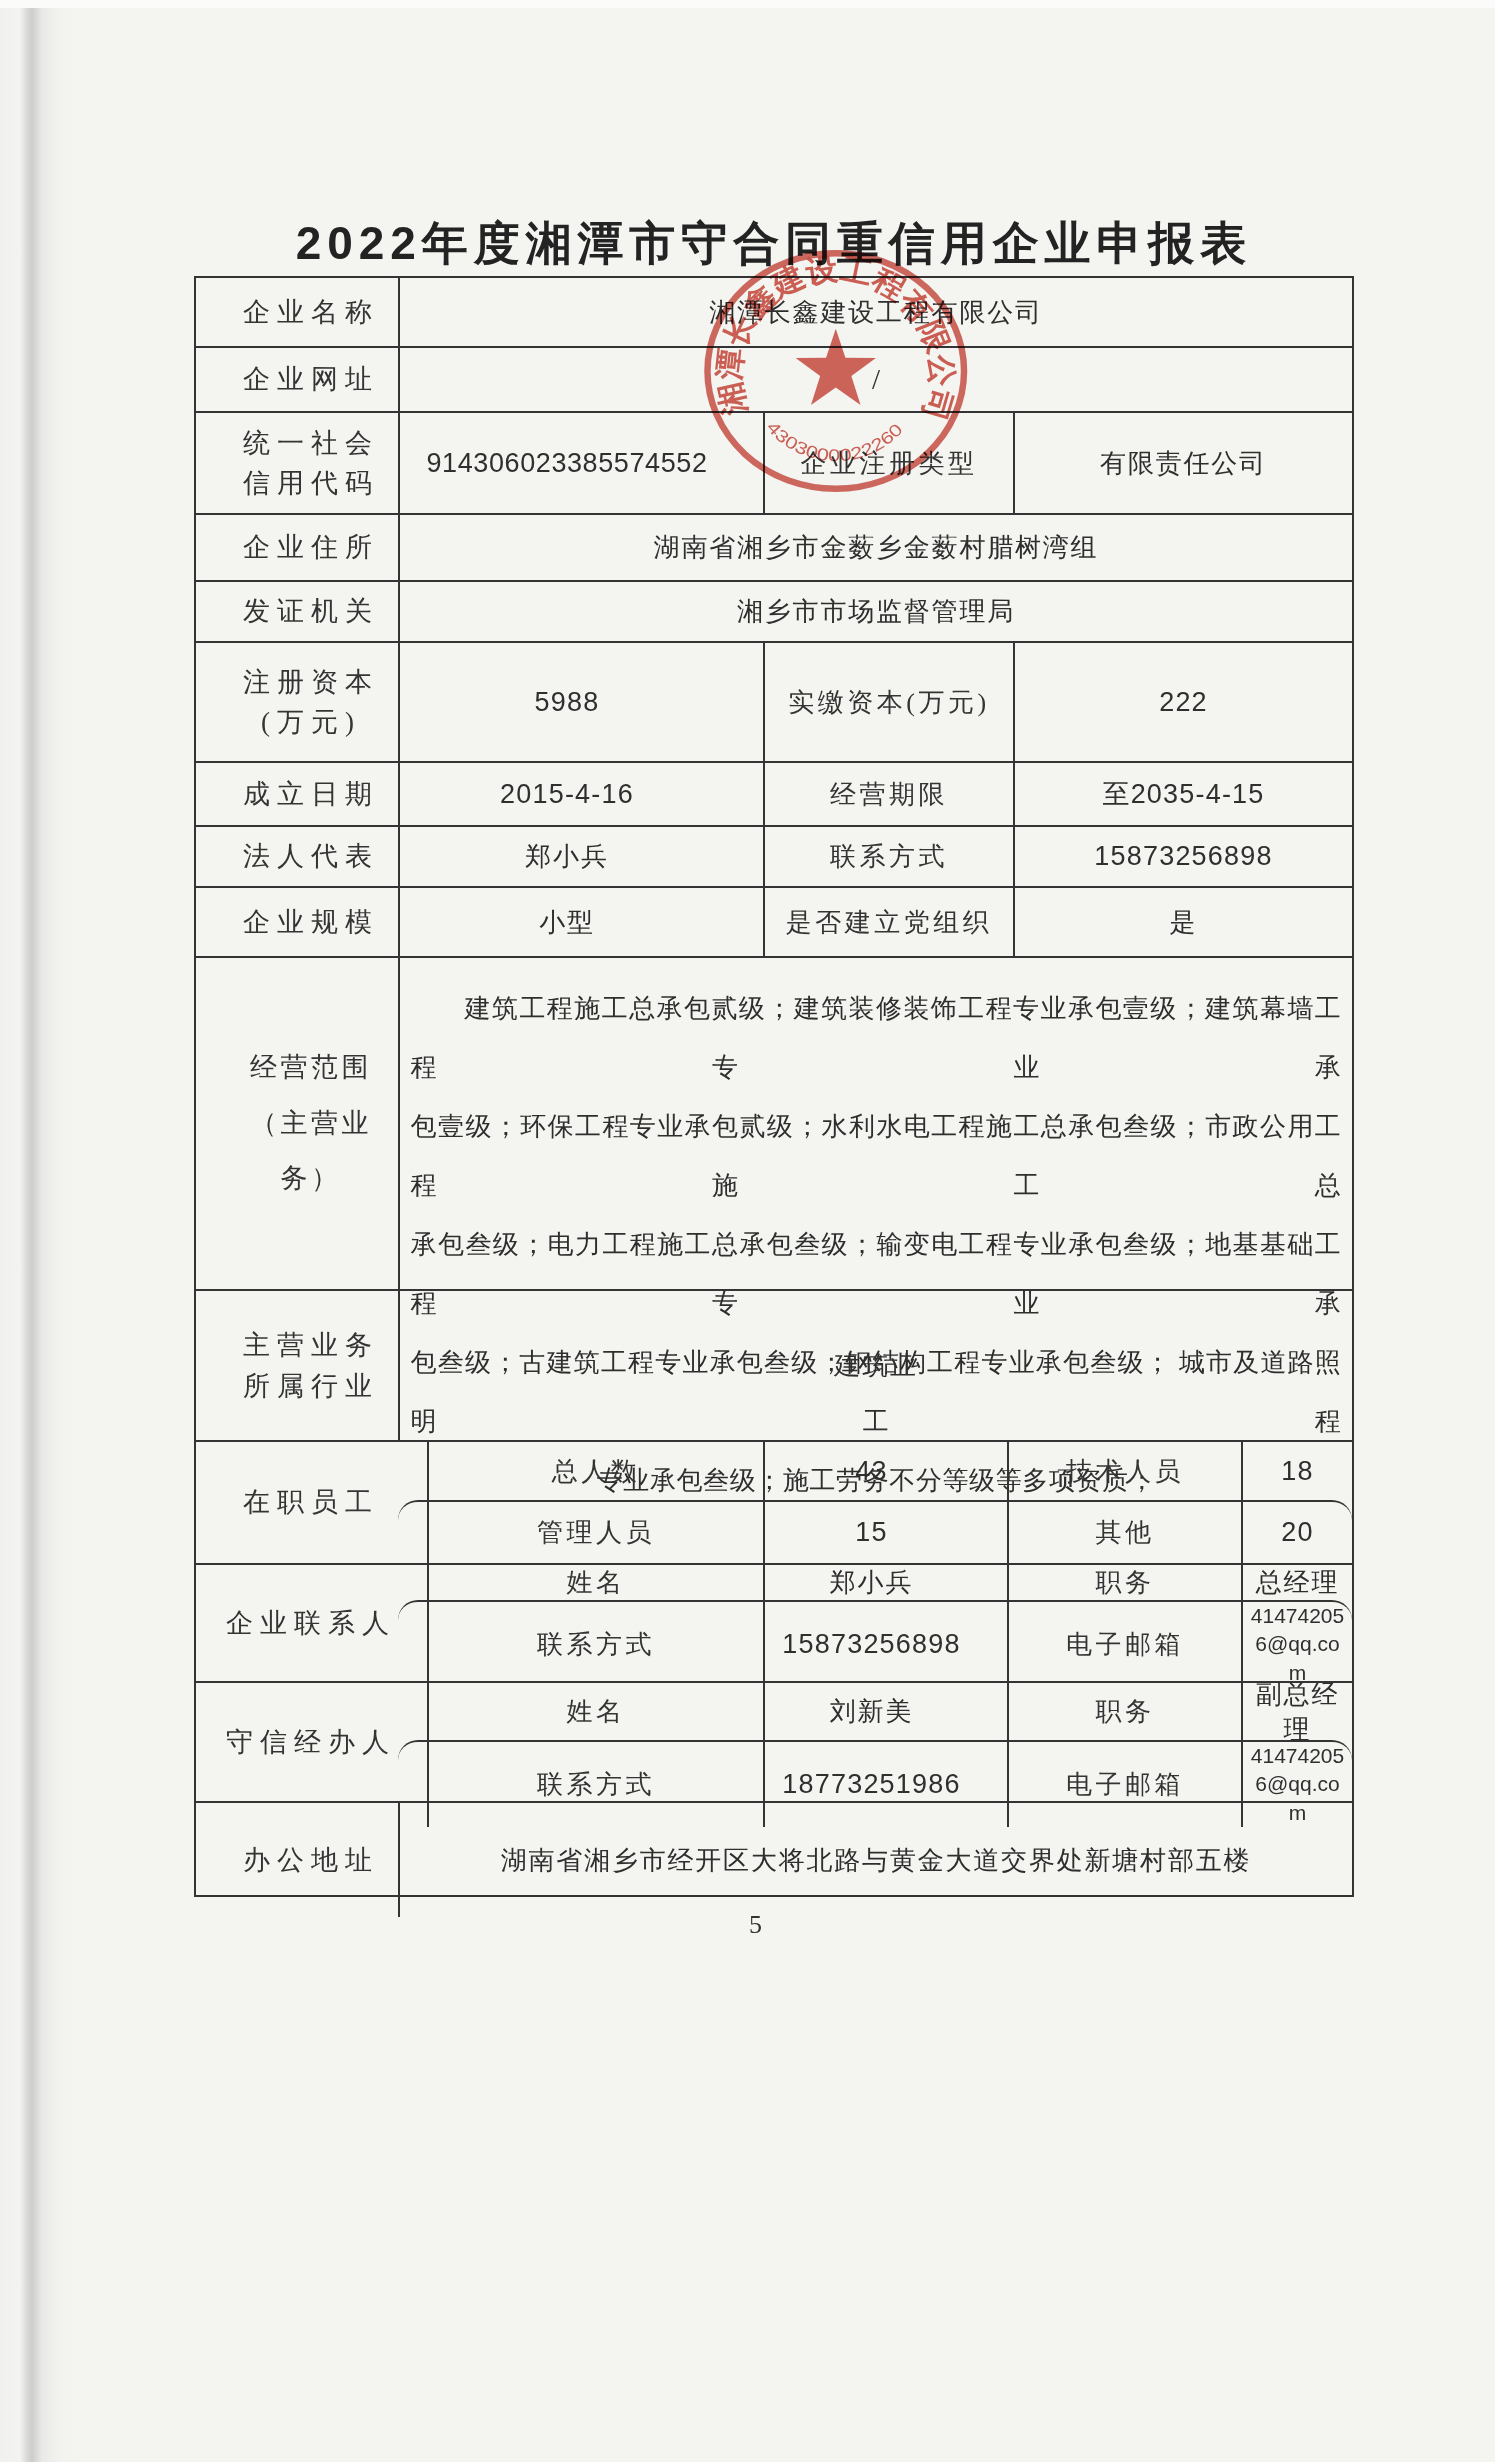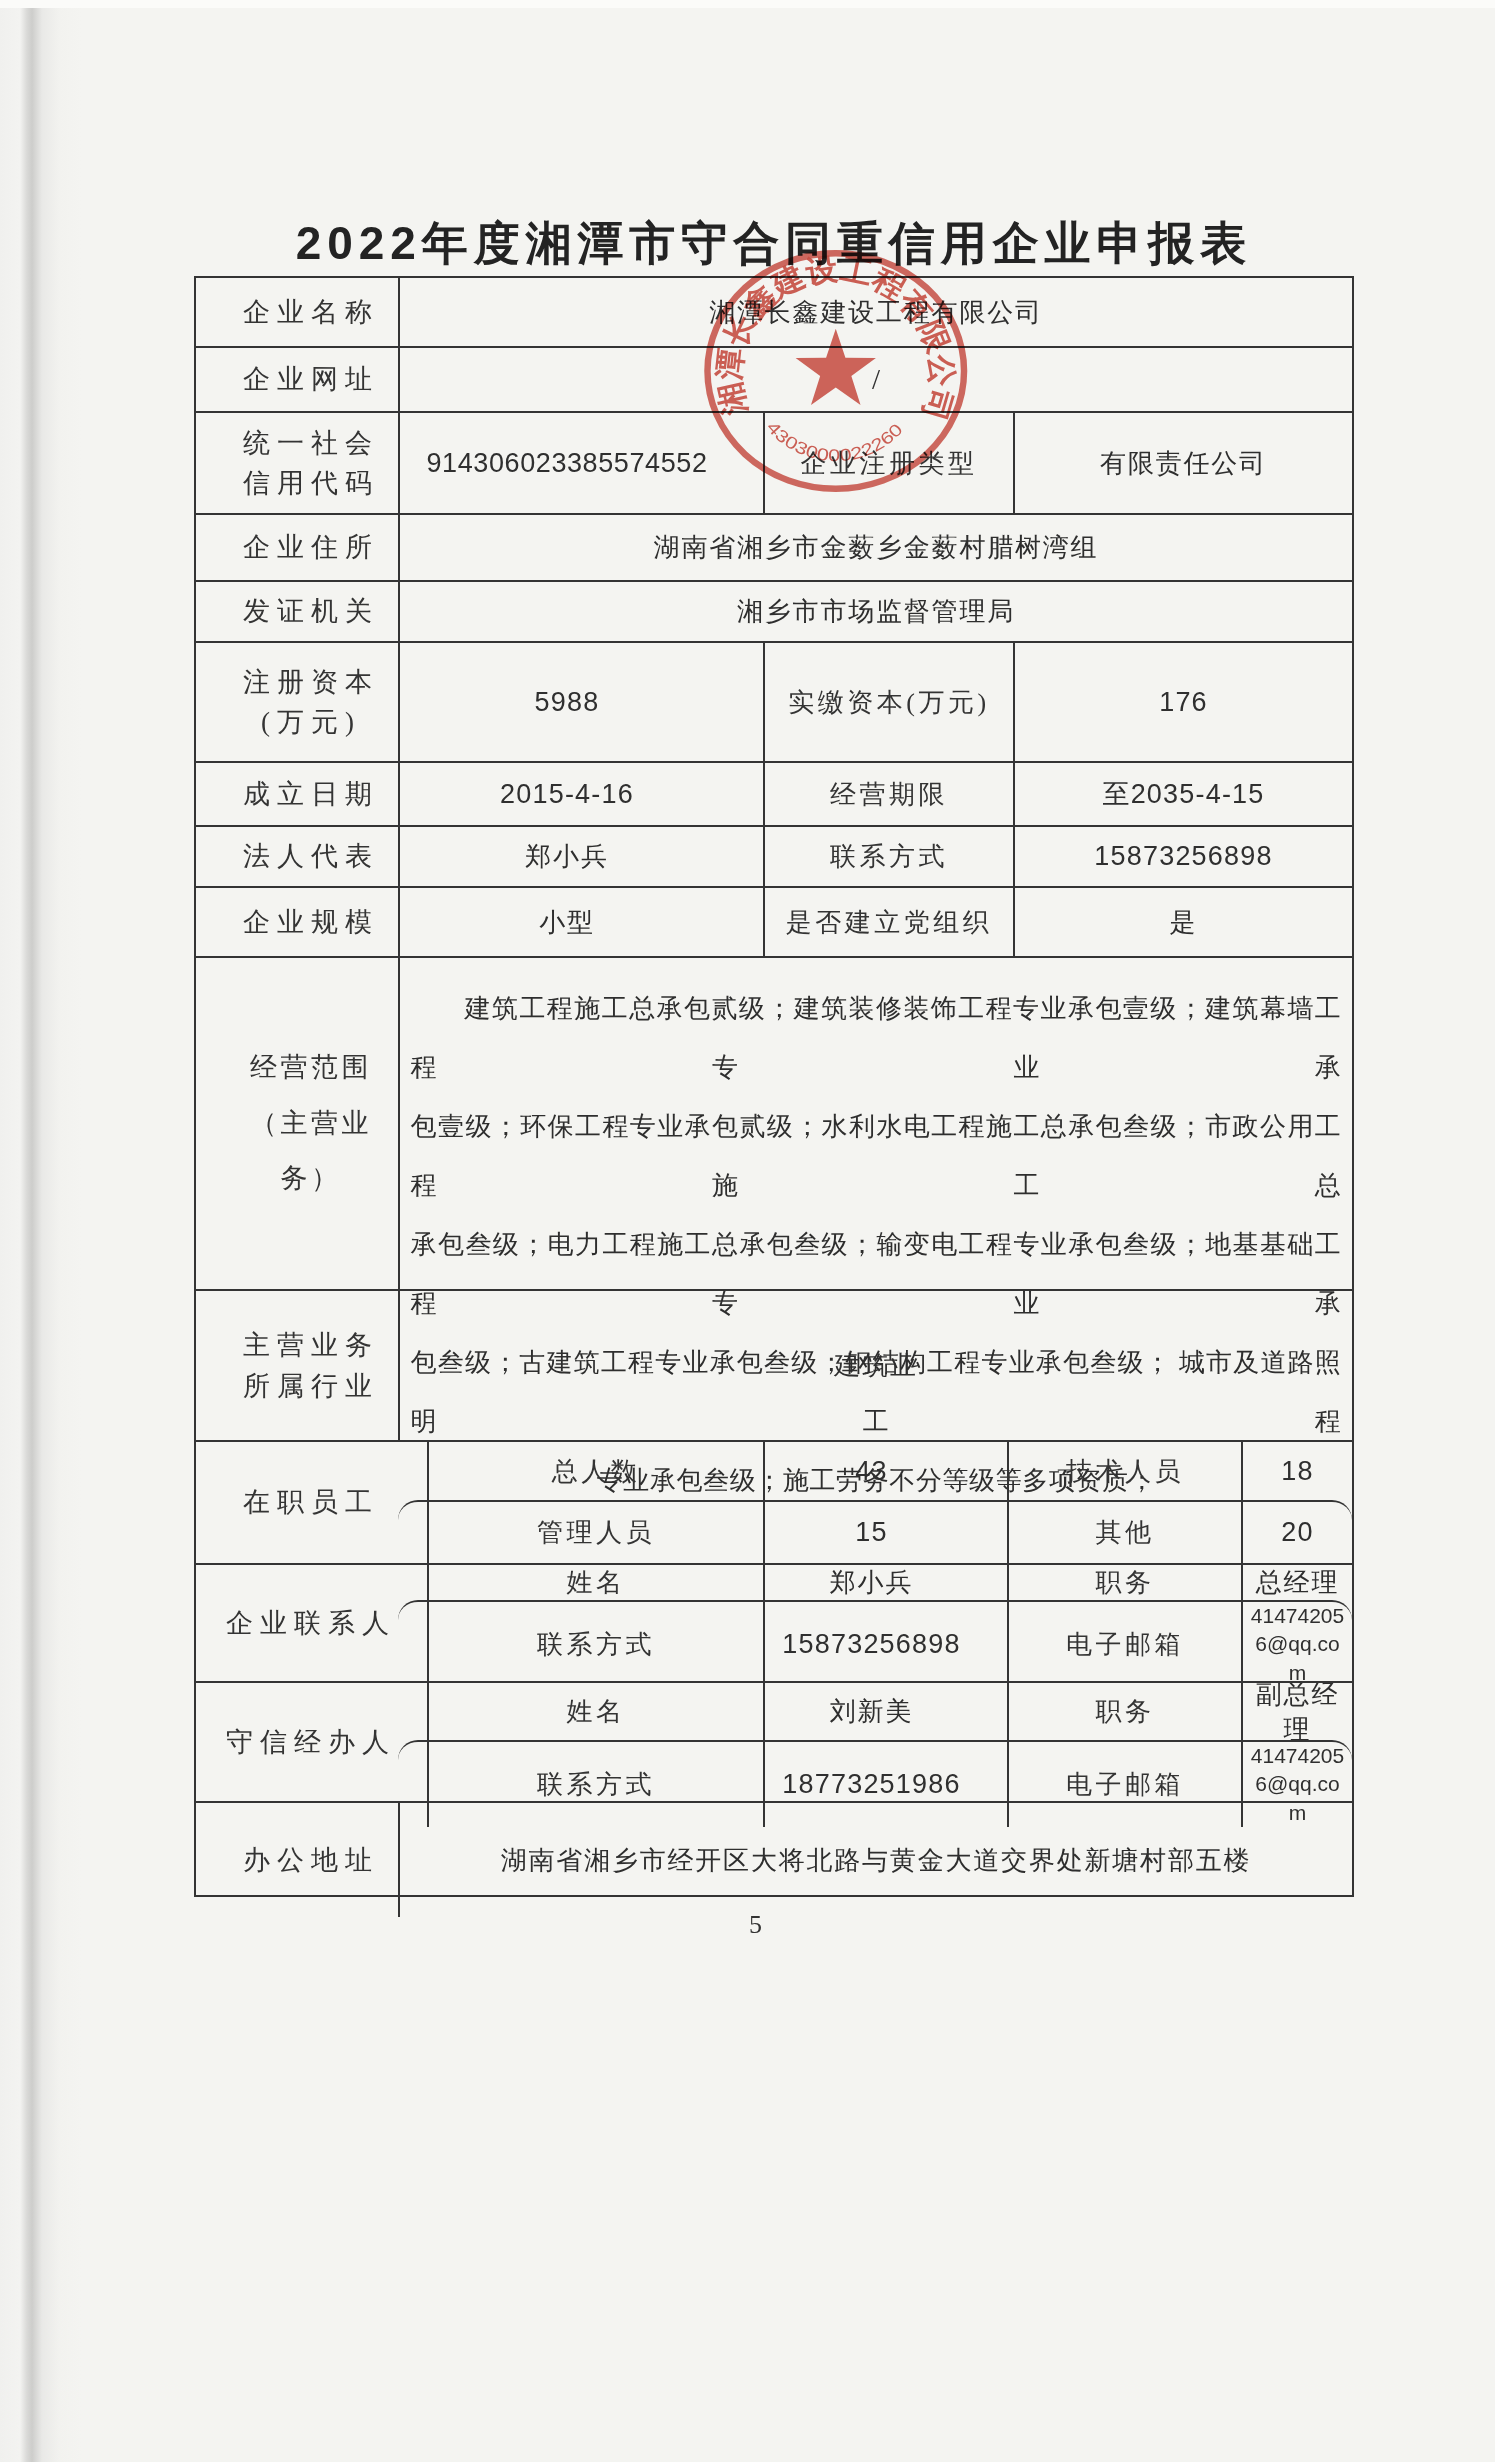--- a/index.html
+++ b/index.html
@@ -141,21 +141,21 @@
   <div class="tr" style="height:61px">
     <div class="td c1 nol lbl">发证机关</div>
     <div class="td cfull val">湘乡市市场监督管理局</div>
   </div>
 
   <div class="tr" style="height:120px">
     <div class="td c1 nol lbl">注册资本
 (万元)</div>
     <div class="td ca2 num">5988</div>
     <div class="td ca3 slbl">实缴资本(万元)</div>
-    <div class="td ca4 num">176</div>
+    <div class="td ca4 num">222</div>
   </div>
 
   <div class="tr" style="height:64px">
     <div class="td c1 nol lbl">成立日期</div>
     <div class="td ca2 num">2015-4-16</div>
     <div class="td ca3 slbl">经营期限</div>
     <div class="td ca4 num">至2035-4-15</div>
   </div>
 
   <div class="tr" style="height:61px">

